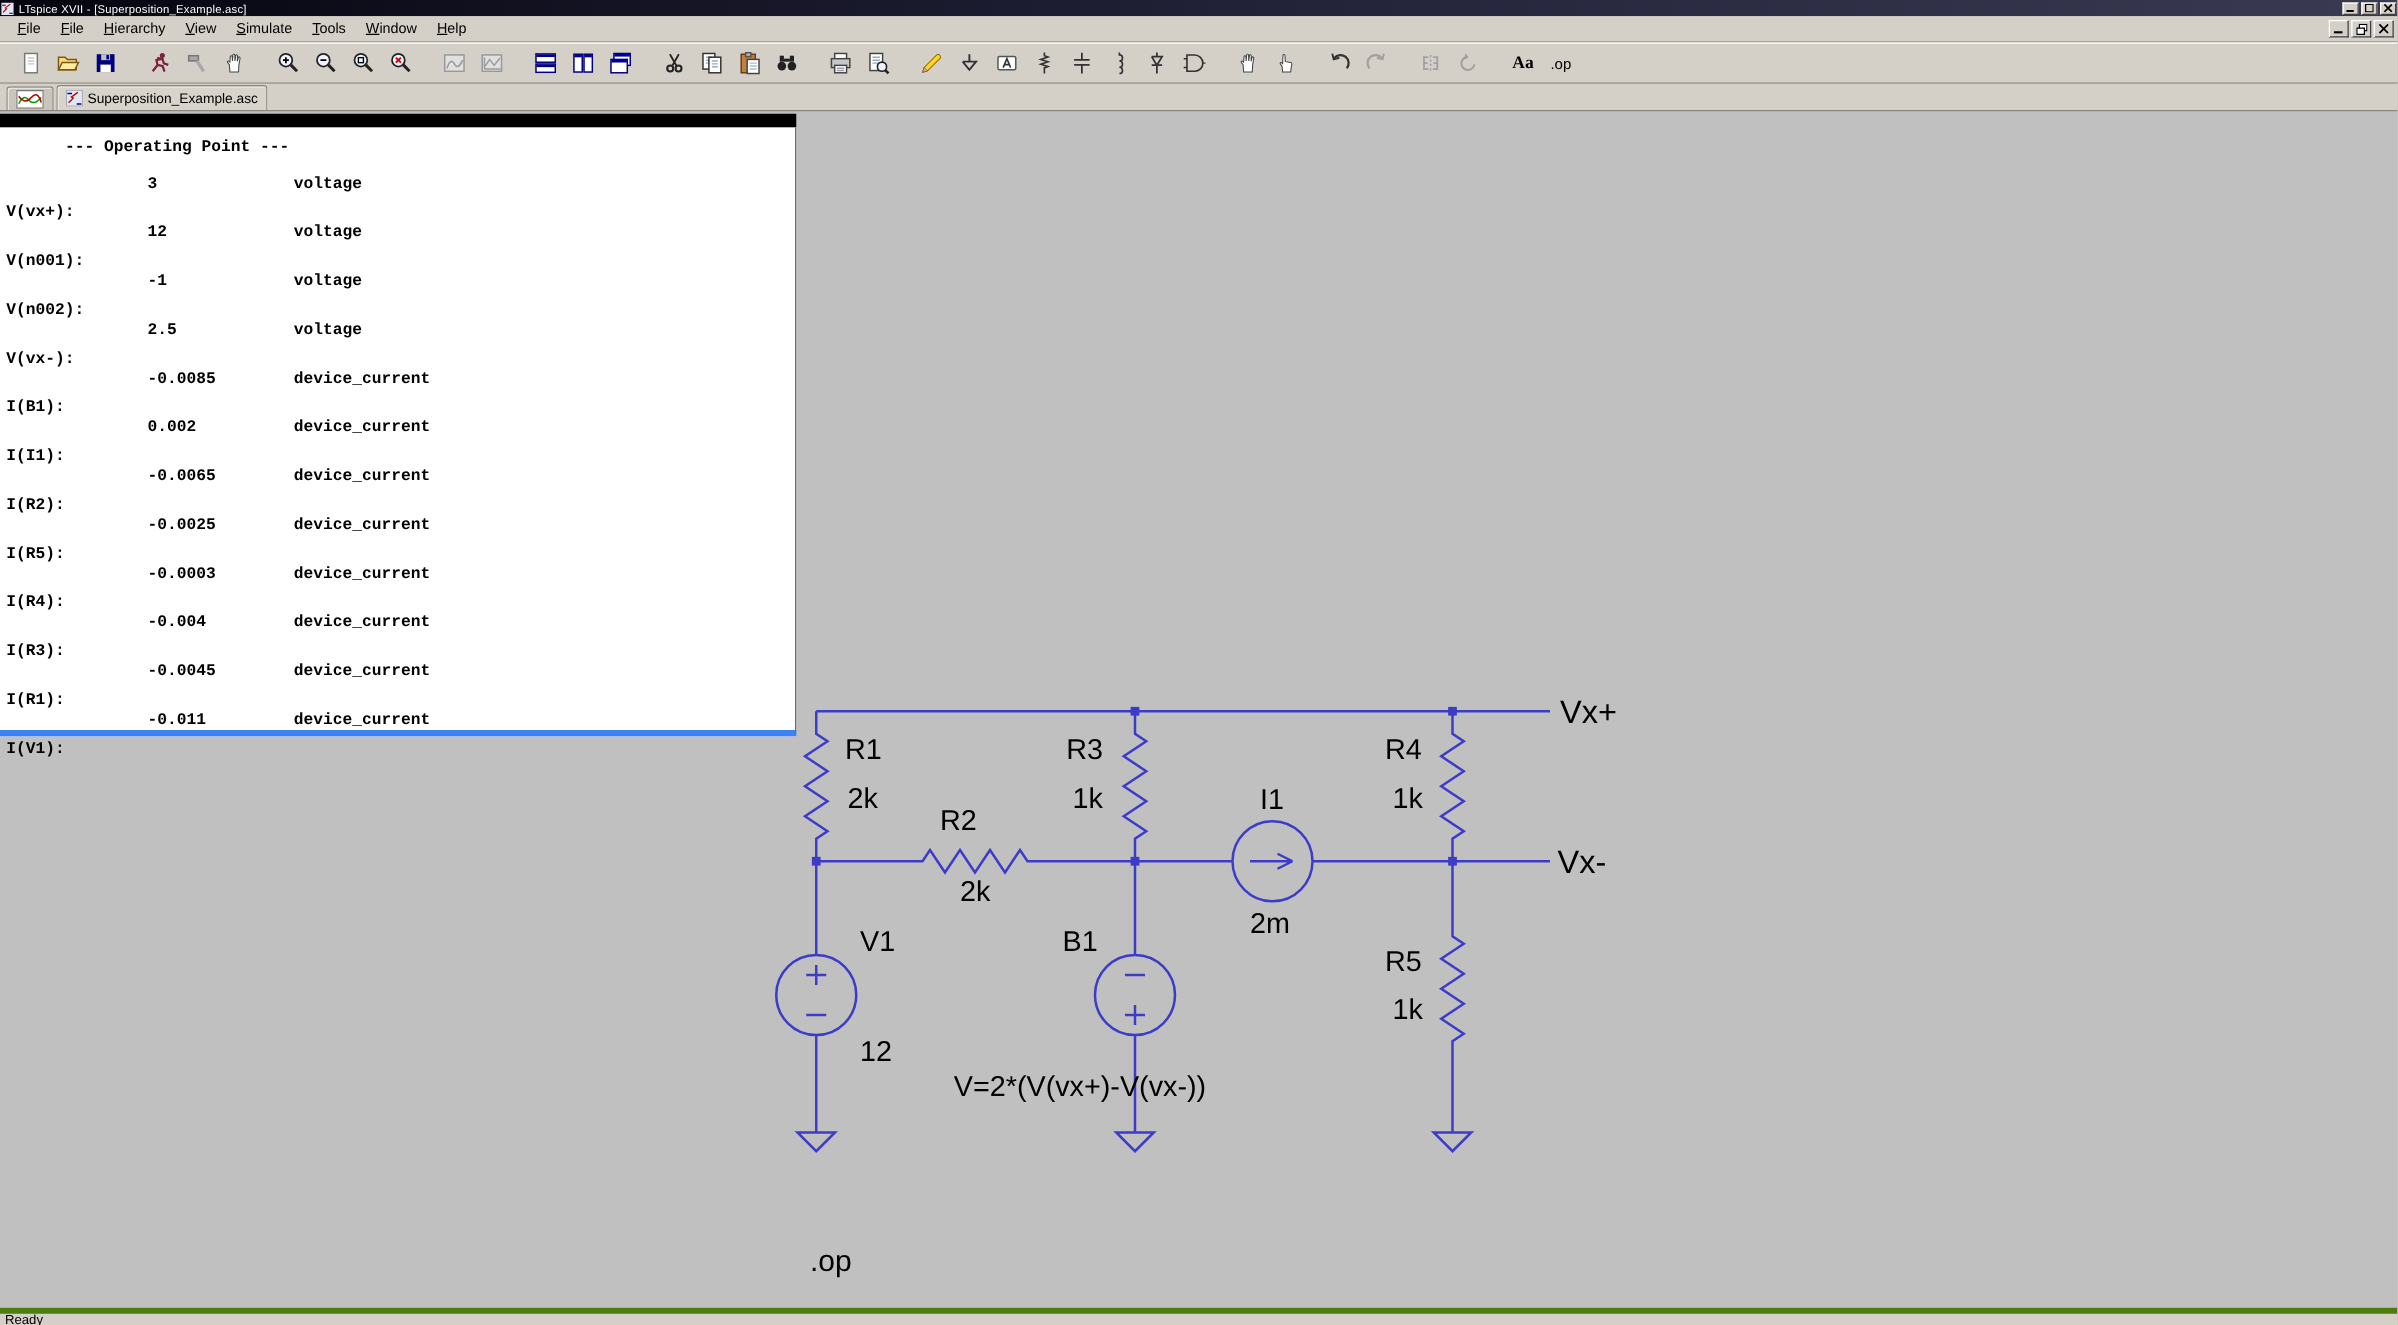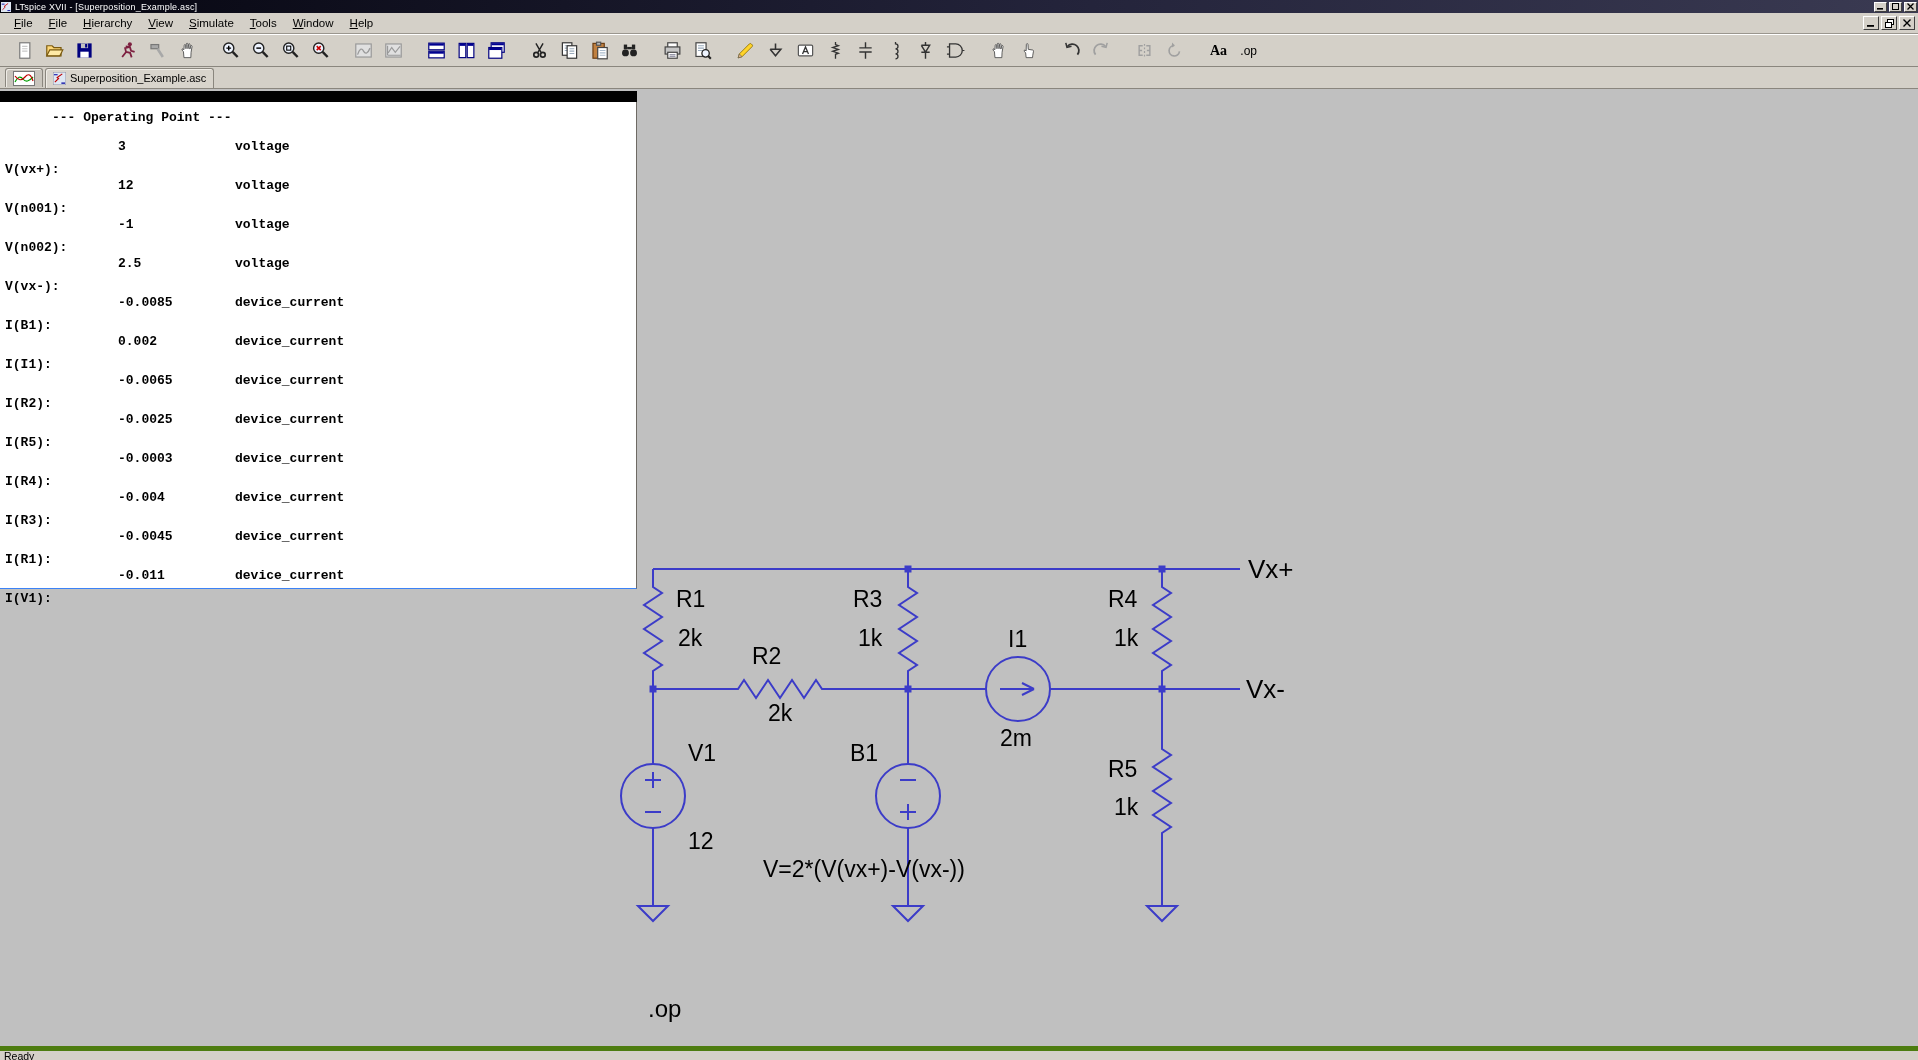--- a/index.html
+++ b/index.html
@@ -28,39 +28,39 @@
   
   .toolbar { height:33px; display:flex; align-items:center; padding-left:8px;
     background:#d4d0c8; border-top:1px solid #fff; border-bottom:1px solid #8a867e; gap:3px; }
   .tbtn { width:27px; height:27px; display:flex; align-items:center; justify-content:flex-end;
     background:transparent; border:1px solid transparent; padding:0; }
   .gap { width:10px; flex:0 0 auto; }
   .tb-text { font-family:"Liberation Serif",serif; font-size:14px; font-weight:bold; color:#000; }
   .tb-text2 { font-family:"Liberation Sans",sans-serif; font-size:12px; color:#000; }
 
   
-  .tabbar { height:21px; display:flex; align-items:center; padding-left:5px; gap:2px; background:#d4d0c8; }
+  .tabbar { height:21px; display:flex; align-items:flex-end; padding-left:5px; gap:2px; background:#d4d0c8; }
   .tab { height:19px; display:flex; align-items:center; gap:4px; padding:0 7px; font-size:11px;
     background:#c9c5bd; border:1px solid #8a867e; border-bottom:none;
     border-top-left-radius:3px; border-top-right-radius:3px; box-shadow:inset 1px 1px 0 #efece6; }
   .tab.active { background:#d8d4cc; height:20px; }
 
   
   .canvas { position:relative; height:958px; background:#c0c0c0; overflow:hidden; border-top:1px solid #8a867e; }
   svg.schematic { position:absolute; left:0; top:0; }
   svg.schematic .w { stroke:#3c3cc8; stroke-width:2; fill:none; }
   svg.schematic .dot { fill:#3c3cc8; }
   svg.schematic text { font-family:"Liberation Sans",sans-serif; font-size:23px; fill:#000; }
   svg.schematic text.nl { font-size:26px; }
   svg.schematic text.dir { font-size:24px; }
 
   
   .op-window { position:absolute; left:0; top:2px; width:637px; }
   .op-title { height:11px; background:#000; }
-  .op-body { height:487px; background:#fff; border-right:1px solid #6e6a64; border-bottom:1px solid #3b82f6;
+  .op-body { height:487px; background:#fff; border-right:1px solid #6e6a64; border-bottom:5px solid #3b82f6;
     font-family:"Liberation Mono",monospace; font-weight:bold; font-size:13px; color:#000; padding-top:8px; }
   .op-header { margin-left:52px; margin-bottom:14px; }
   .op-row { display:flex; line-height:16px; padding-left:5px; white-space:pre; }
   .op-row .n { width:113px;margin-top:23px; }
   .op-row .v { width:117px; }
 
   
   .statusbar { height:14px; background:#d4d0c8; border-top:5px solid #4d7c0f;
     font-size:10.5px; display:flex; align-items:center; padding-left:4px; color:#000; }
 </style>

